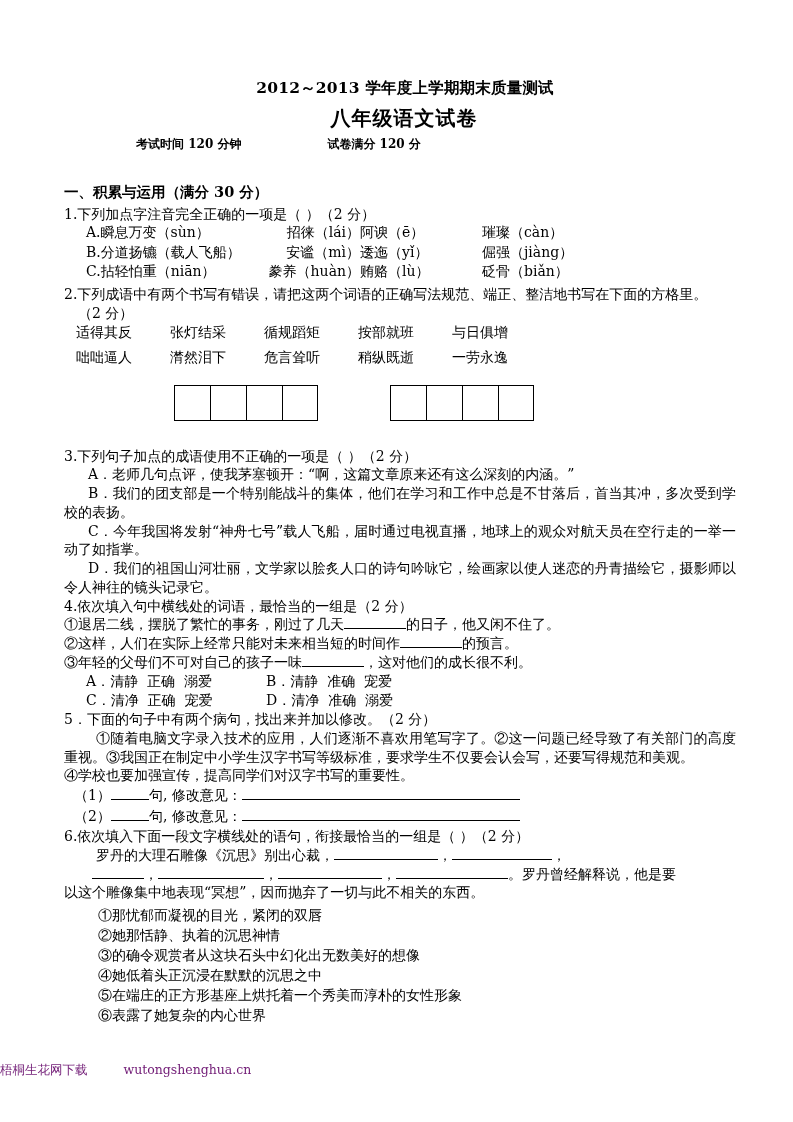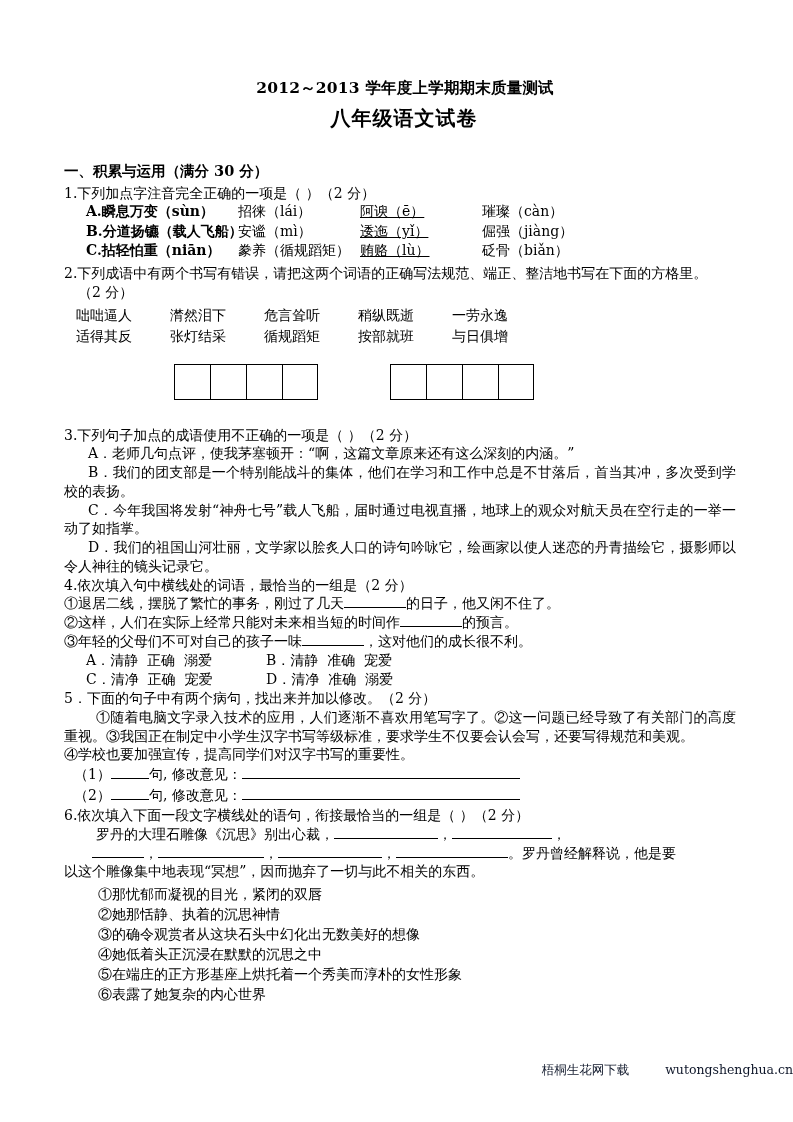--- a/index.html
+++ b/index.html
@@ -75,23 +75,23 @@
   }
   .opt-row {
     font-size: 14px;
     line-height: 1.38;
     padding-left: 22px;
     white-space: pre;
   }
   .opt-row .cell {
     display: inline-block;
   }
-  .w-a { width: 152px; font-weight: bold; }
-  .w-b { width: 122px; }
-  .w-c { width: 122px; text-decoration: underline; }
+  .w-a { width: 152px; }
+  .w-b { width: 122px; text-align: right; }
+  .w-c { width: 122px; }
 
   .para {
     font-size: 14px;
     line-height: 1.34;
     margin: 0;
     text-align: justify;
   }
   .para.ind { text-indent: 24px; }
 
   
@@ -146,51 +146,54 @@
     line-height: 1.42;
   }
   .mt4 { margin-top: 4px; }
 
   
   .footer {
     position: absolute;
     left: 0;
     top: 1062px;
     width: 793px;
-    text-align: right;
+    text-align: left;
     font-size: 12.5px;
-    color: #0f172a;
+    color: #701a75;
   }
   .footer .gap { display: inline-block; width: 36px; }
 </style>
 </head>
 <body>
 
 <div class="page">
 
   <div class="content">
 
     <div class="doc-title">2012～2013 学年度上学期期末质量测试</div>
     <div class="doc-subtitle">八年级语文试卷</div>
+    <div class="exam-meta">
+      <span>考试时间 120 分钟</span><span class="meta-gap"></span><span>试卷满分 120 分</span>
+    </div>
 
     <div class="section-head">一、积累与运用（满分 30 分）</div>
 
     <div class="q">1.下列加点字注音完全正确的一项是（     ）（2 分）</div>
     <div class="opt-row"><span class="cell w-a"><span>A.</span><span>瞬息万变（sùn）</span></span><span class="cell w-b">招徕（lái）</span><span class="cell w-c">阿谀（ē）</span><span class="cell">璀璨（càn）</span></div>
     <div class="opt-row"><span class="cell w-a"><span>B.</span><span>分道扬镳（载人飞船）</span></span><span class="cell w-b">安谧（mì）</span><span class="cell w-c">逶迤（yǐ）</span><span class="cell">倔强（jiàng）</span></div>
-    <div class="opt-row"><span class="cell w-a"><span>C.</span><span>拈轻怕重（niān）</span></span><span class="cell w-b">豢养（循规蹈矩）</span><span class="cell w-c">贿赂（lù）</span><span class="cell">砭骨（biǎn）</span></div>
+    <div class="opt-row"><span class="cell w-a"><span>C.</span><span>拈轻怕重（niān）</span></span><span class="cell w-b">豢养（huàn）</span><span class="cell w-c">贿赂（lù）</span><span class="cell">砭骨（biǎn）</span></div>
 
     <div class="q mt4">2.下列成语中有两个书写有错误，请把这两个词语的正确写法规范、端正、整洁地书写在下面的方格里。</div>
     <div class="q" style="padding-left:14px;">（2 分）</div>
 
+    <div class="idioms">
+      <span class="cell">适得其反</span><span class="cell">张灯结采</span><span class="cell">循规蹈矩</span><span class="cell">按部就班</span><span class="cell">与日俱增</span>
+    </div>
     <div class="idioms mt4">
       <span class="cell">咄咄逼人</span><span class="cell">潸然泪下</span><span class="cell">危言耸听</span><span class="cell">稍纵既逝</span><span class="cell">一劳永逸</span>
-    </div>
-    <div class="idioms">
-      <span class="cell">适得其反</span><span class="cell">张灯结采</span><span class="cell">循规蹈矩</span><span class="cell">按部就班</span><span class="cell">与日俱增</span>
     </div>
 
     <div class="grid-wrap">
       <div class="boxgrid">
         <div class="bx"></div>
         <div class="bx"></div>
         <div class="bx"></div>
         <div class="bx"></div>
       </div>
       <div class="boxgrid">

